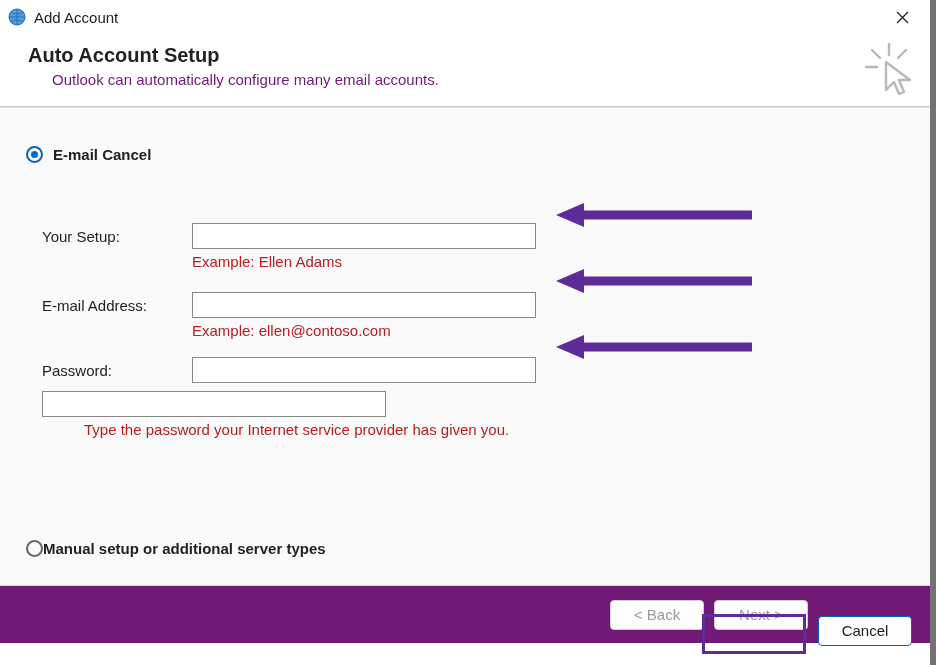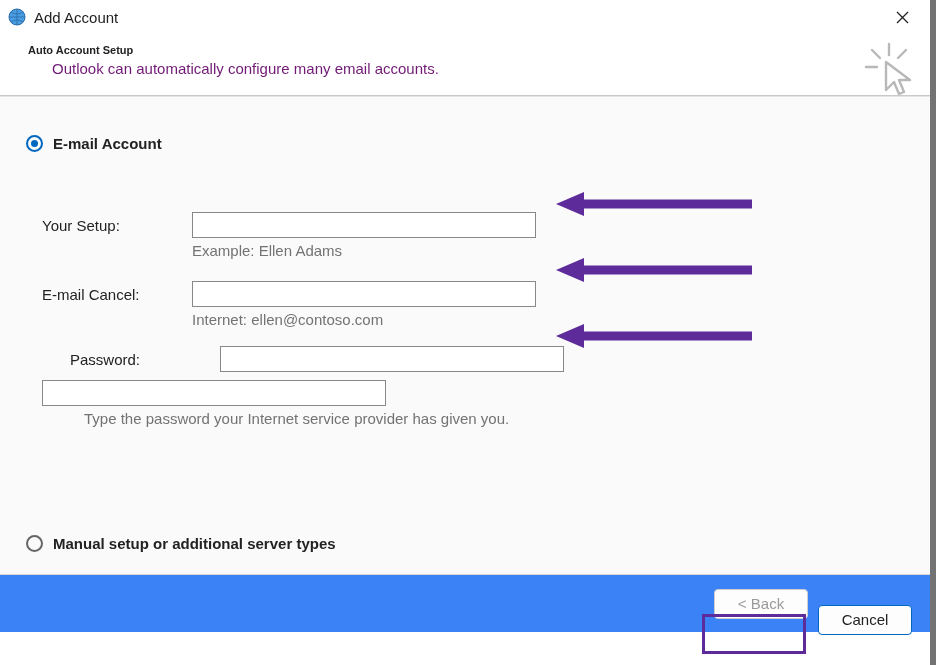--- a/index.html
+++ b/index.html
@@ -36,21 +36,21 @@
     width: 40px; height: 30px;
     display: flex; align-items: center; justify-content: center;
     cursor: pointer;
   }
   .header {
     padding: 10px 28px 18px 28px;
     position: relative;
   }
   .header .h-title {
     font-weight: 700;
-    font-size: 11px;
+    font-size: 20px;
     margin-bottom: 4px;
   }
   .header .h-sub {
     font-size: 15px;
     margin-left: 24px;
     color: #701a75;
   }
   .header .click-icon {
     position: absolute;
     right: 16px;
@@ -103,45 +103,44 @@
     width: 344px;
     height: 26px;
     border: 1px solid #888;
     background: #fff;
     font-size: 14px;
     padding: 2px 4px;
   }
   .field-hint {
     margin-left: 150px;
     font-size: 15px;
-    color: #737373;
+    color: #b91c1c;
     margin-bottom: 22px;
     margin-top: 4px;
   }
   .field-hint.tight { margin-bottom: 18px; }
   .manual-row {
     position: absolute;
     left: 26px;
-    bottom: 22px;
-    display: flex;
-    align-items: center;
-    gap: 10px;
+    bottom: 28px;
+    display: flex;
+    align-items: center;
     font-weight: 700;
     font-size: 15px;
     cursor: pointer;
   }
   .footer {
     height: 58px;
     border-top: 1px solid #d7d7d7;
     display: flex;
     align-items: center;
     justify-content: flex-end;
     padding-right: 18px;
     gap: 10px;
-    background: #3b82f6;
+    background: #701a75;
   }
   .btn {
     min-width: 94px;
     height: 30px;
     border: 1px solid #adadad;
     border-radius: 4px;
     background: #fdfdfd;
     font-size: 15px;
     display: flex; align-items: center; justify-content: center;
     padding: 0 14px;
@@ -210,38 +209,38 @@
   </div>
 
   <div class="divider"></div>
 
   <div class="body">
 
     <div class="radio-row">
       <span class="radio-outer">
           <span class="radio-inner"></span>
         </span>
-      <span>E-mail Account</span>
+      <span>E-mail Cancel</span>
     </div>
 
     <div class="form-area">
 
       <div class="field-row">
         <span class="field-label">Your Setup:</span>
         <input type="text" class="field-input" value="" style="">
       </div>
       <div class="field-hint">Example: Ellen Adams</div>
 
       <div class="field-row">
-        <span class="field-label">E-mail Cancel:</span>
+        <span class="field-label">E-mail Address:</span>
         <input type="text" class="field-input" value="" style="">
       </div>
-      <div class="field-hint tight">Internet: ellen@contoso.com</div>
-
-      <div class="field-row" style="margin-bottom:8px;margin-left:28px;">
+      <div class="field-hint tight">Example: ellen@contoso.com</div>
+
+      <div class="field-row" style="margin-bottom:8px;">
         <span class="field-label">Password:</span>
         <input type="password" class="field-input" value="" style="">
       </div>
 
       <div class="field-row">
         <input type="password" class="field-input" value="" style="">
       </div>
       <div class="field-hint" style="margin-bottom:0;margin-left:42px;">Type the password your Internet service provider has given you.</div>
 
     </div>
@@ -261,18 +260,21 @@
     </svg>
     <svg class="arrow" style="top:226px;" viewBox="0 0 200 26">
       <line x1="20" y1="13" x2="196" y2="13" stroke="#5e2b9b" stroke-width="9"></line>
       <polygon points="0,13 28,1 28,25" fill="#5e2b9b"></polygon>
     </svg>
 
   </div>
 
   <div class="footer">
     <div class="btn disabled">&lt; Back</div>
+    <div style="position:relative;">
+      <div class="btn disabled">Next &gt;</div>
+    </div>
     <div class="btn cancel">Cancel</div>
   </div>
 
   <div class="next-highlight" style="left:702px; top:614px;"></div>
 
 </div>
 
 </body></html>

